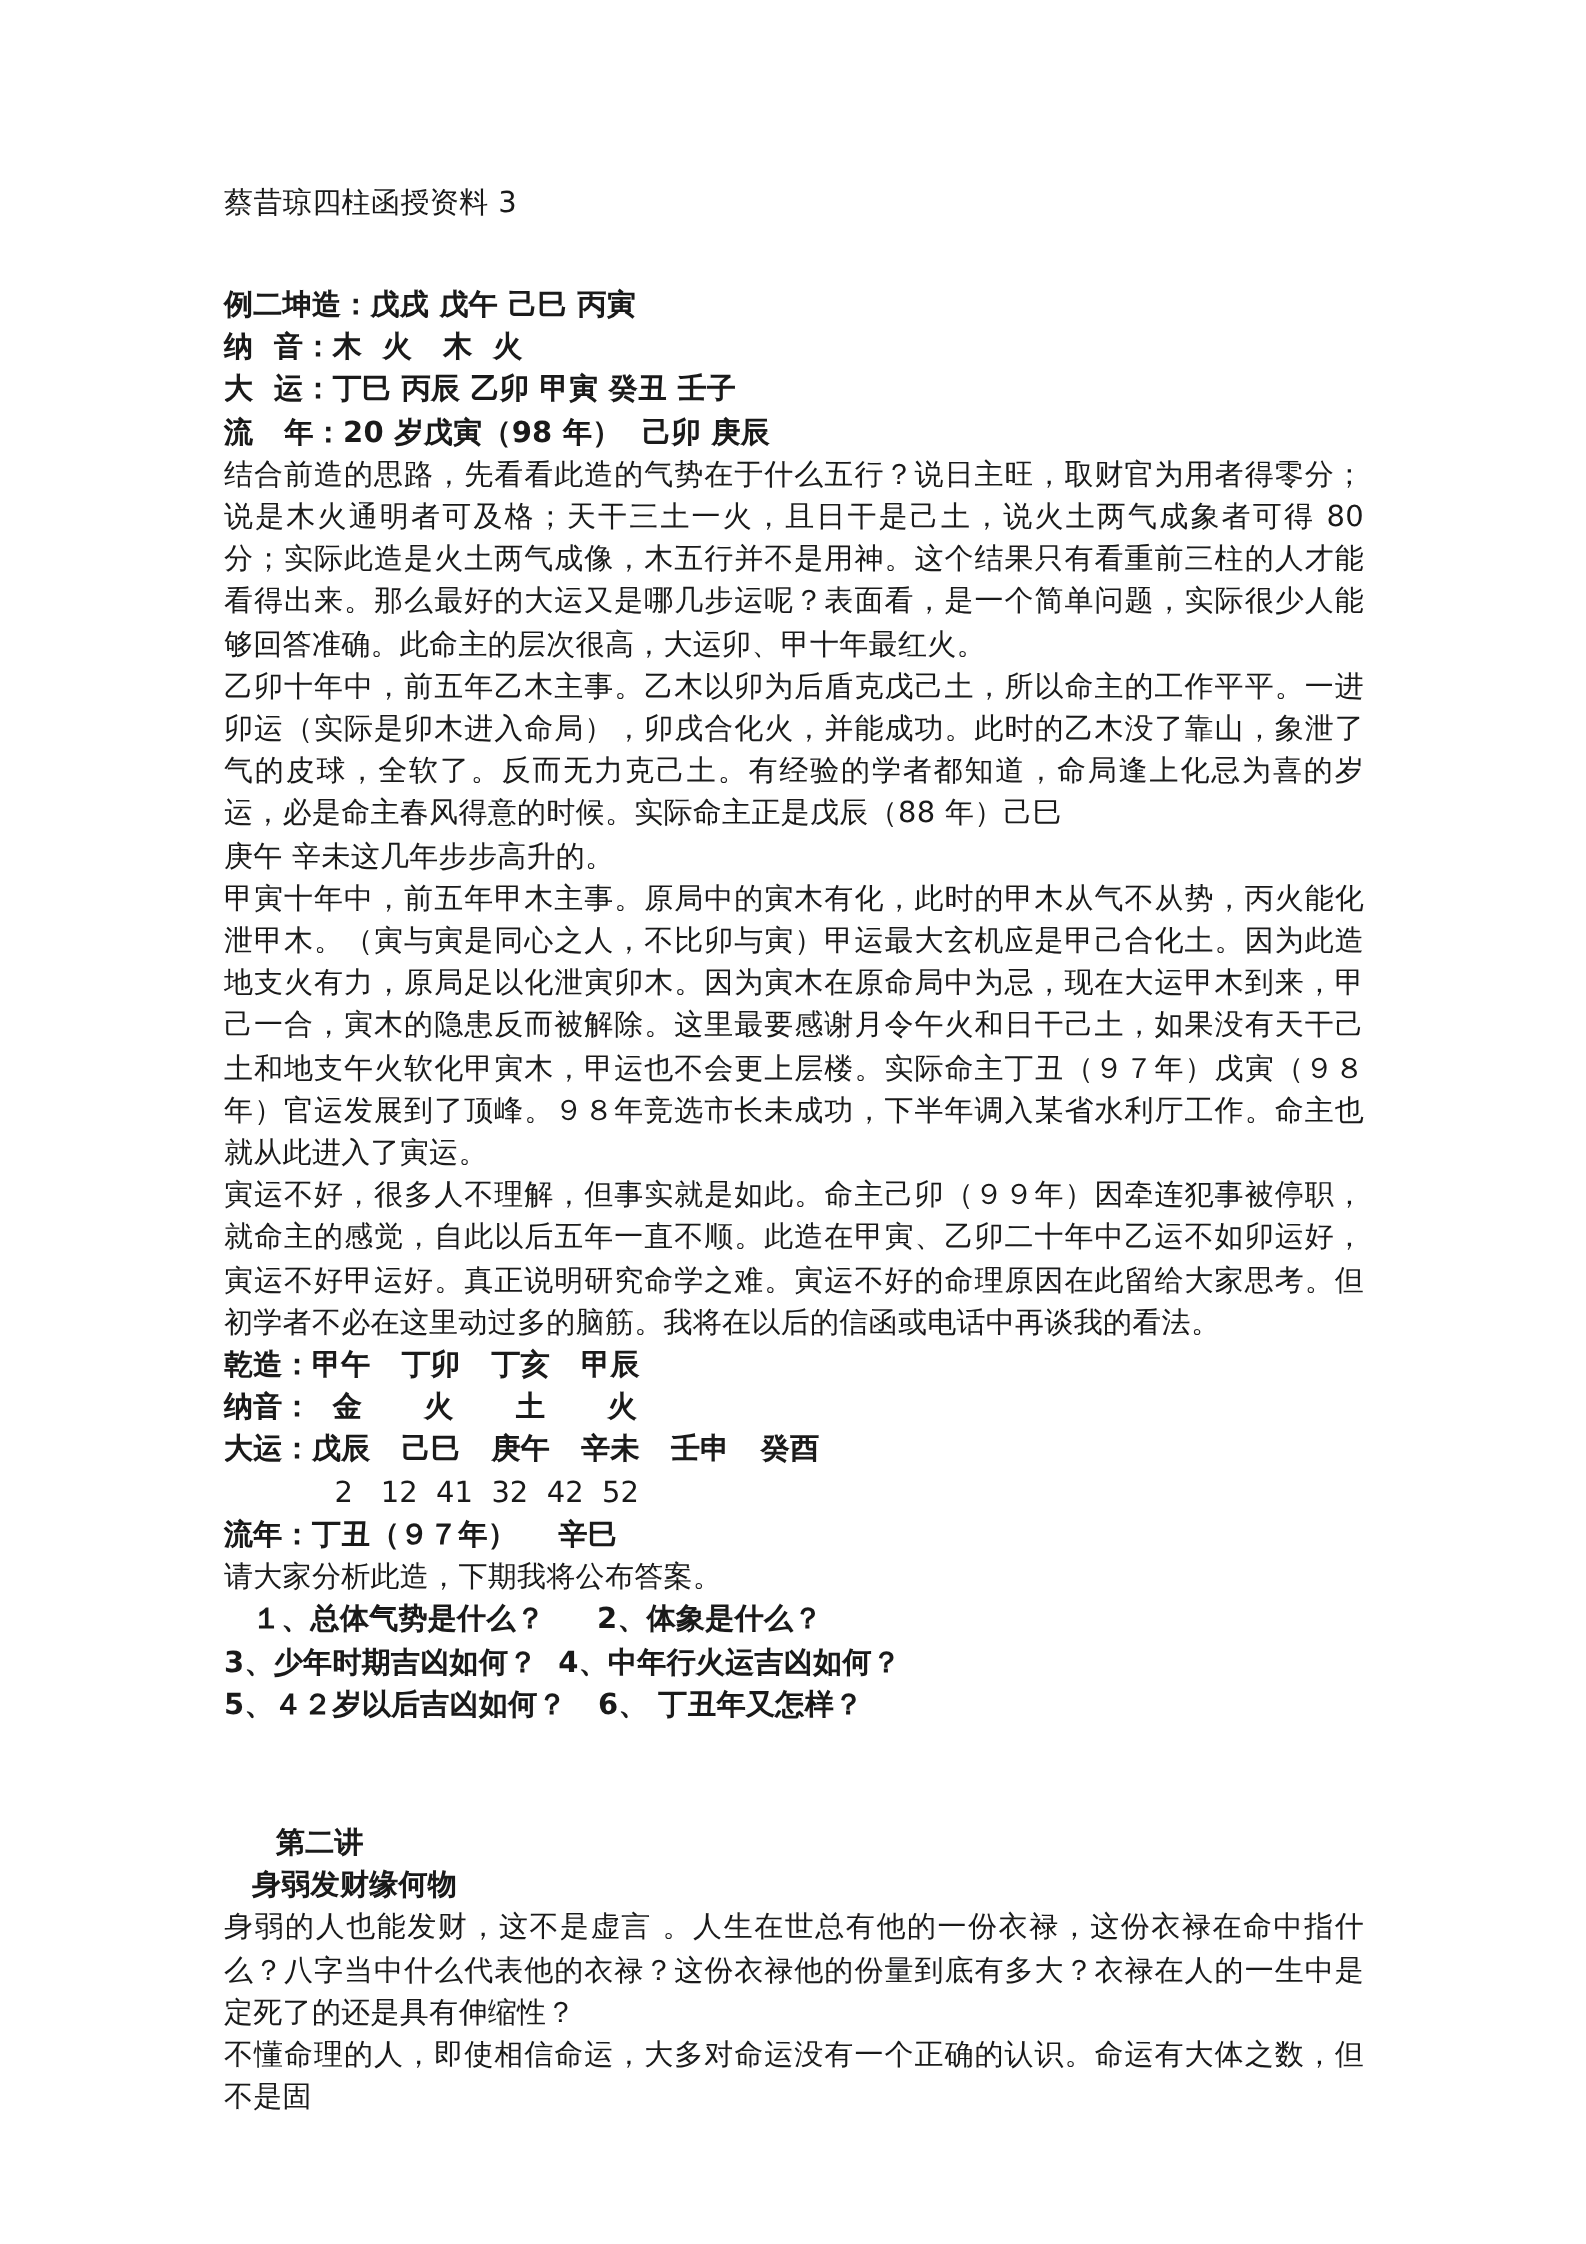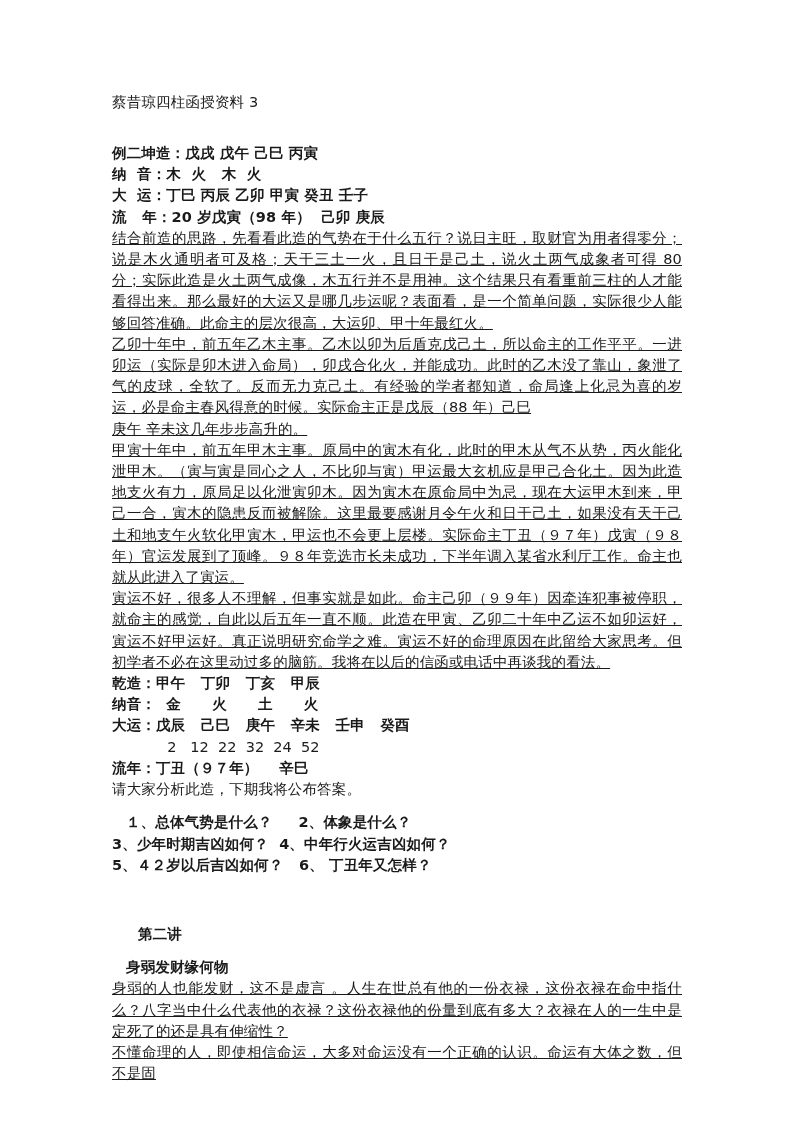--- a/index.html
+++ b/index.html
@@ -43,31 +43,30 @@
     margin: 0;
     white-space: pre-wrap;
     text-align: justify;
     text-justify: inter-ideograph;
   }
   .line.pre {
     white-space: pre;
     font-weight: bold;
   }
   .gap-lg { height: 48px; }
-  .indent-1 { padding-left: 14px; margin-top: 12px; }
+  .indent-1 { padding-left: 14px; }
   .indent-2 { padding-left: 26px; }
   .para {
     font-size: 14.5px;
     line-height: 21.2px;
     letter-spacing: 0.15px;
     margin: 0;
     text-align: justify;
     text-justify: inter-ideograph;
     word-break: break-all;
-    text-decoration: underline;
   }
   .nums {
     font-size: 14.5px;
     line-height: 21.2px;
     white-space: pre;
     margin: 0;
   }
 </style>
 </head>
 <body style="background: rgb(255, 255, 255); color: rgb(26, 26, 26);">
@@ -84,21 +83,21 @@
 
     <p class="para">结合前造的思路，先看看此造的气势在于什么五行？说日主旺，取财官为用者得零分；说是木火通明者可及格；天干三土一火，且日干是己土，说火土两气成象者可得 80 分；实际此造是火土两气成像，木五行并不是用神。这个结果只有看重前三柱的人才能看得出来。那么最好的大运又是哪几步运呢？表面看，是一个简单问题，实际很少人能够回答准确。此命主的层次很高，大运卯、甲十年最红火。</p>
     <p class="para">乙卯十年中，前五年乙木主事。乙木以卯为后盾克戊己土，所以命主的工作平平。一进卯运（实际是卯木进入命局），卯戌合化火，并能成功。此时的乙木没了靠山，象泄了气的皮球，全软了。反而无力克己土。有经验的学者都知道，命局逢上化忌为喜的岁运，必是命主春风得意的时候。实际命主正是戊辰（88 年）己巳</p>
     <p class="para">庚午 辛未这几年步步高升的。</p>
     <p class="para">甲寅十年中，前五年甲木主事。原局中的寅木有化，此时的甲木从气不从势，丙火能化泄甲木。（寅与寅是同心之人，不比卯与寅）甲运最大玄机应是甲己合化土。因为此造地支火有力，原局足以化泄寅卯木。因为寅木在原命局中为忌，现在大运甲木到来，甲己一合，寅木的隐患反而被解除。这里最要感谢月令午火和日干己土，如果没有天干己土和地支午火软化甲寅木，甲运也不会更上层楼。实际命主丁丑（９７年）戊寅（９８年）官运发展到了顶峰。９８年竞选市长未成功，下半年调入某省水利厅工作。命主也就从此进入了寅运。</p>
     <p class="para">寅运不好，很多人不理解，但事实就是如此。命主己卯（９９年）因牵连犯事被停职，就命主的感觉，自此以后五年一直不顺。此造在甲寅、乙卯二十年中乙运不如卯运好，寅运不好甲运好。真正说明研究命学之难。寅运不好的命理原因在此留给大家思考。但初学者不必在这里动过多的脑筋。我将在以后的信函或电话中再谈我的看法。</p>
 
     <p class="line pre">乾造：甲午   丁卯   丁亥   甲辰</p>
     <p class="line pre">纳音：  金      火      土      火</p>
     <p class="line pre">大运：戊辰   己巳   庚午   辛未   壬申   癸酉</p>
-    <p class="nums">            2   12  22  32  24  52</p>
+    <p class="nums">            2   12  41  32  42  52</p>
     <p class="line pre">流年：丁丑（９７年）    辛巳</p>
 
     <p class="line">请大家分析此造，下期我将公布答案。</p>
     <p class="line pre indent-1">１、总体气势是什么？     2、体象是什么？</p>
     <p class="line pre">3、少年时期吉凶如何？  4、中年行火运吉凶如何？</p>
     <p class="line pre">5、４２岁以后吉凶如何？   6、 丁丑年又怎样？</p>
 
     <div class="gap-lg"></div>
 
     <p class="line pre indent-2">第二讲</p>

